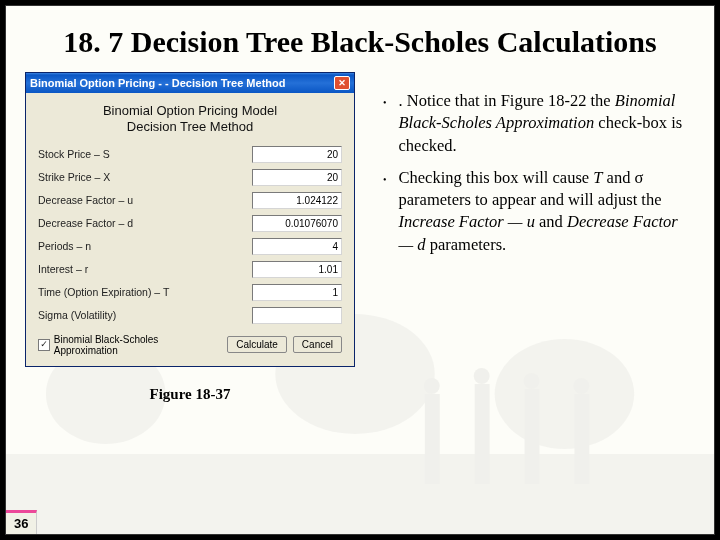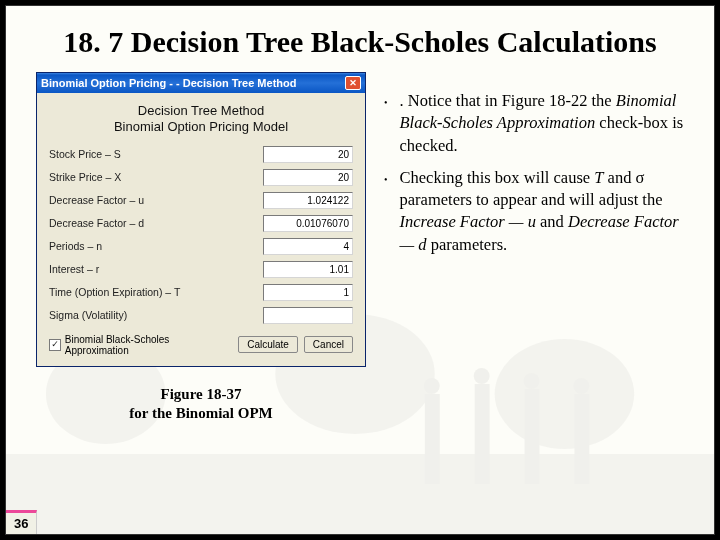--- a/index.html
+++ b/index.html
@@ -33,22 +33,22 @@
   }
   h1 {
     text-align: center;
     font-size: 30px;
     font-weight: bold;
     padding: 18px 40px 12px 40px;
     line-height: 1.2;
   }
   .main-row {
     display: flex;
-    padding: 0 20px 0 30px;
-    gap: 0;
+    padding: 0 20px 0 19px;
+    gap: 10px;
   }
   .dialog-col {
     width: 330px;
     flex-shrink: 0;
   }
   .dialog {
     width: 330px;
     background: #ece9d8;
     border: 1px solid #0a246a;
     font-family: Tahoma, Arial, sans-serif;
@@ -201,22 +201,22 @@
 
     <div class="main-row">
       <div class="dialog-col">
         <div class="dialog">
           <div class="titlebar">
             <span>Binomial Option Pricing - - Decision Tree Method</span>
             <div class="closebtn">✕</div>
           </div>
           <div class="dialog-body">
             <div class="dialog-heading">
+              <div>Binomial Option Pricing Model</div>
               <div>Decision Tree Method</div>
-              <div>Binomial Option Pricing Model</div>
             </div>
 
             <div class="field-row">
               <div class="field-label">Stock Price – S</div>
               <input class="field-input" value="20" style="">
             </div>
             <div class="field-row">
               <div class="field-label">Strike Price – X</div>
               <input class="field-input" value="20" style="">
             </div>
@@ -251,21 +251,20 @@
                 <span>Binomial Black-Scholes Approximation</span>
               </div>
               <button class="dlg-btn">Calculate</button>
               <button class="dlg-btn">Cancel</button>
             </div>
           </div>
         </div>
 
         <div class="figure-caption">
           <div>Figure 18-37</div>
-          <div>for the Binomial OPM</div>
         </div>
       </div>
 
       <div class="bullets">
         <div class="bullet">
           <div class="bullet-marker">•</div>
           <div class="bullet-text">
             <span>. Notice that in Figure 18-22 the </span><span class="italic">Binomial Black-Scholes Approximation</span><span> check-box is checked.</span>
           </div>
         </div>

